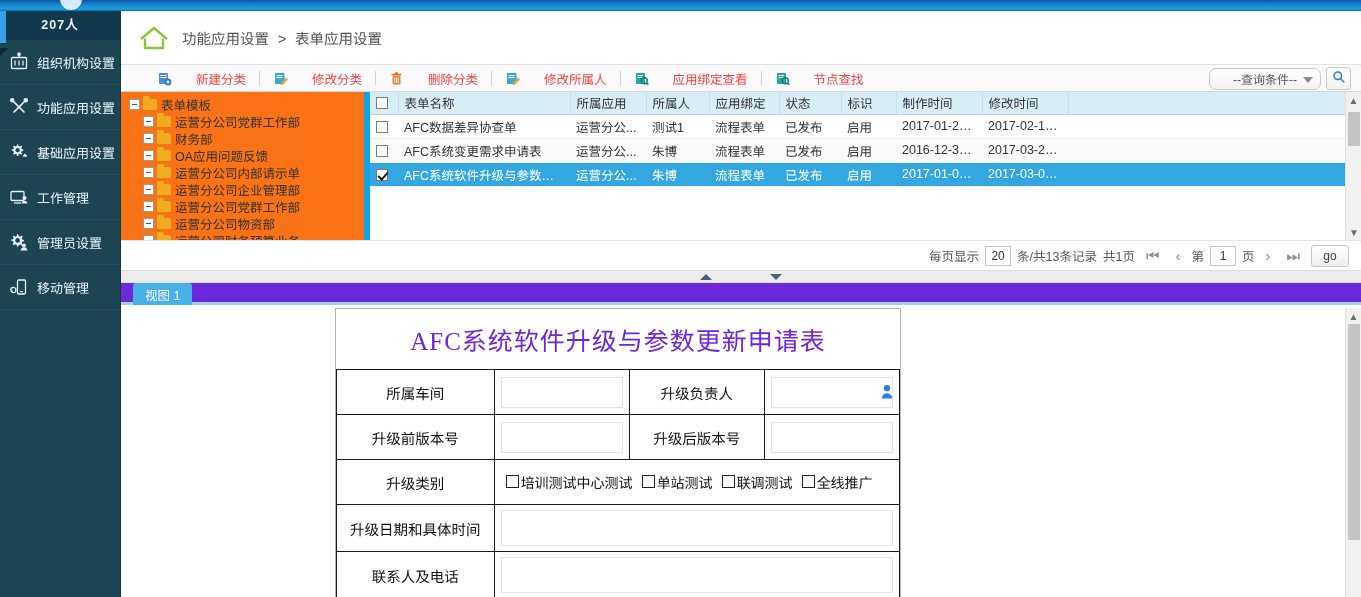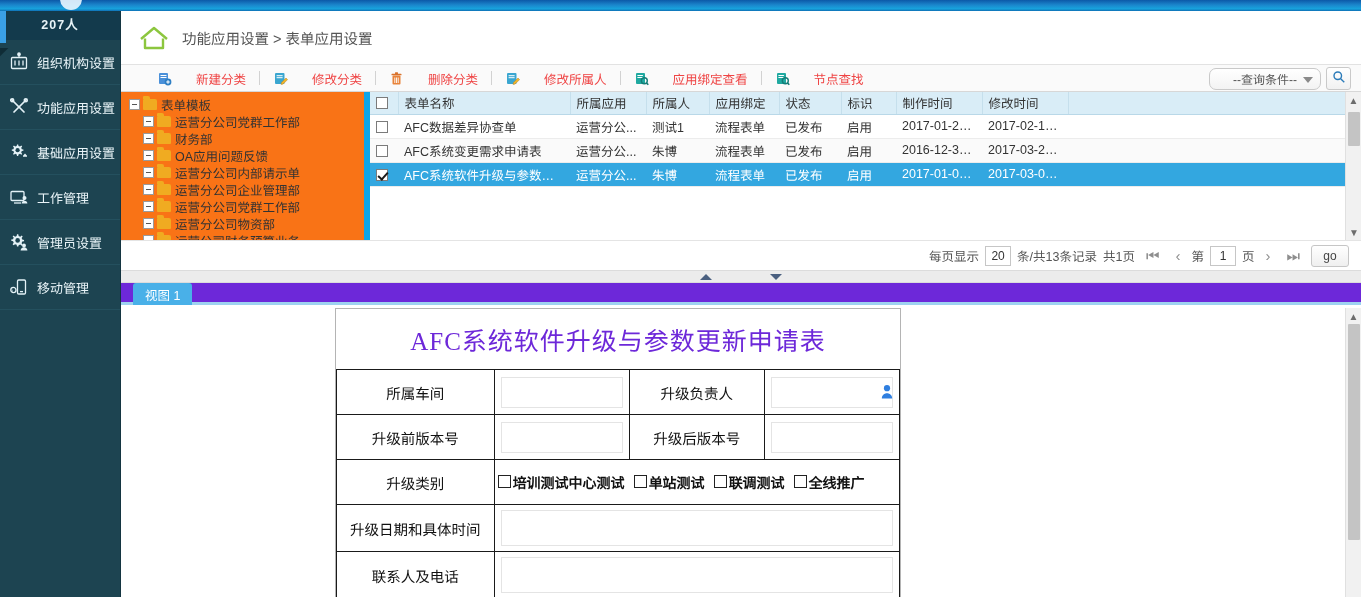--- a/index.html
+++ b/index.html
@@ -59,21 +59,21 @@
   }
   .edge-arrow {
     position: absolute; left: 0px; top: 44px; width: 10px; height: 14px;
     color: #0f2c36; font-size: 11px; line-height: 14px;
   }
 
   
   .content { position: absolute; left: 121px; top: 11px; width: 1240px; height: 586px; background:#fff; }
 
   
-  .crumb-bar { height: 53px; display: flex; align-items: center; padding-left: 16px; gap: 11px; }
+  .crumb-bar { height: 53px; display: flex; align-items: center; padding-left: 16px; gap: 11px; font-family: Liberation Mono, monospace; }
   .home-ico { width: 34px; height: 30px; flex: 0 0 34px; }
   .crumb-text { color: #555; font-size: 14.5px; white-space: nowrap; }
 
   
   .toolbar {
     position: relative; height: 28px;
     background: #fafafa;
     border-top: 1px solid #e2e2e2; border-bottom: 1px solid #d7d7d7;
     display: flex; align-items: center; padding-left: 26px; gap: 0;
   }
@@ -244,22 +244,22 @@
   }
   .fm-fieldcell { padding: 5px 6px; position: relative; }
   .fm-input {
     height: 31px; border: 1px solid #e4e4e4; background: #fff;
   }
   .fm-input.tall { height: 36px; }
   .picker-ico {
     position: absolute; right: 5px; top: 50%; margin-top: -8px;
     width: 13px; height: 15px;
   }
-  .chk-row { padding: 0 3px; font-size: 14px; color: #111;
-    font-family: "Liberation Serif", "DejaVu Serif", serif; white-space: nowrap; font-weight: bold; }
+  .chk-row { padding: 0 11px; font-size: 14px; color: #111;
+    font-family: "Liberation Serif", "DejaVu Serif", serif; white-space: nowrap; }
   .chk-item { display: inline-flex; align-items: center; margin-right: 9px; }
   .chk-box {
     width: 13px; height: 13px; border: 1.5px solid #222; background: #fff;
     display: inline-block; margin-right: 2px; cursor: pointer; flex: 0 0 13px;
   }
 
   .lower-vscroll {
     position: absolute; right: 0; top: 25px; width: 16px; bottom: 0;
     background: #f1f1f1; border-left: 1px solid #e0e0e0;
   }

